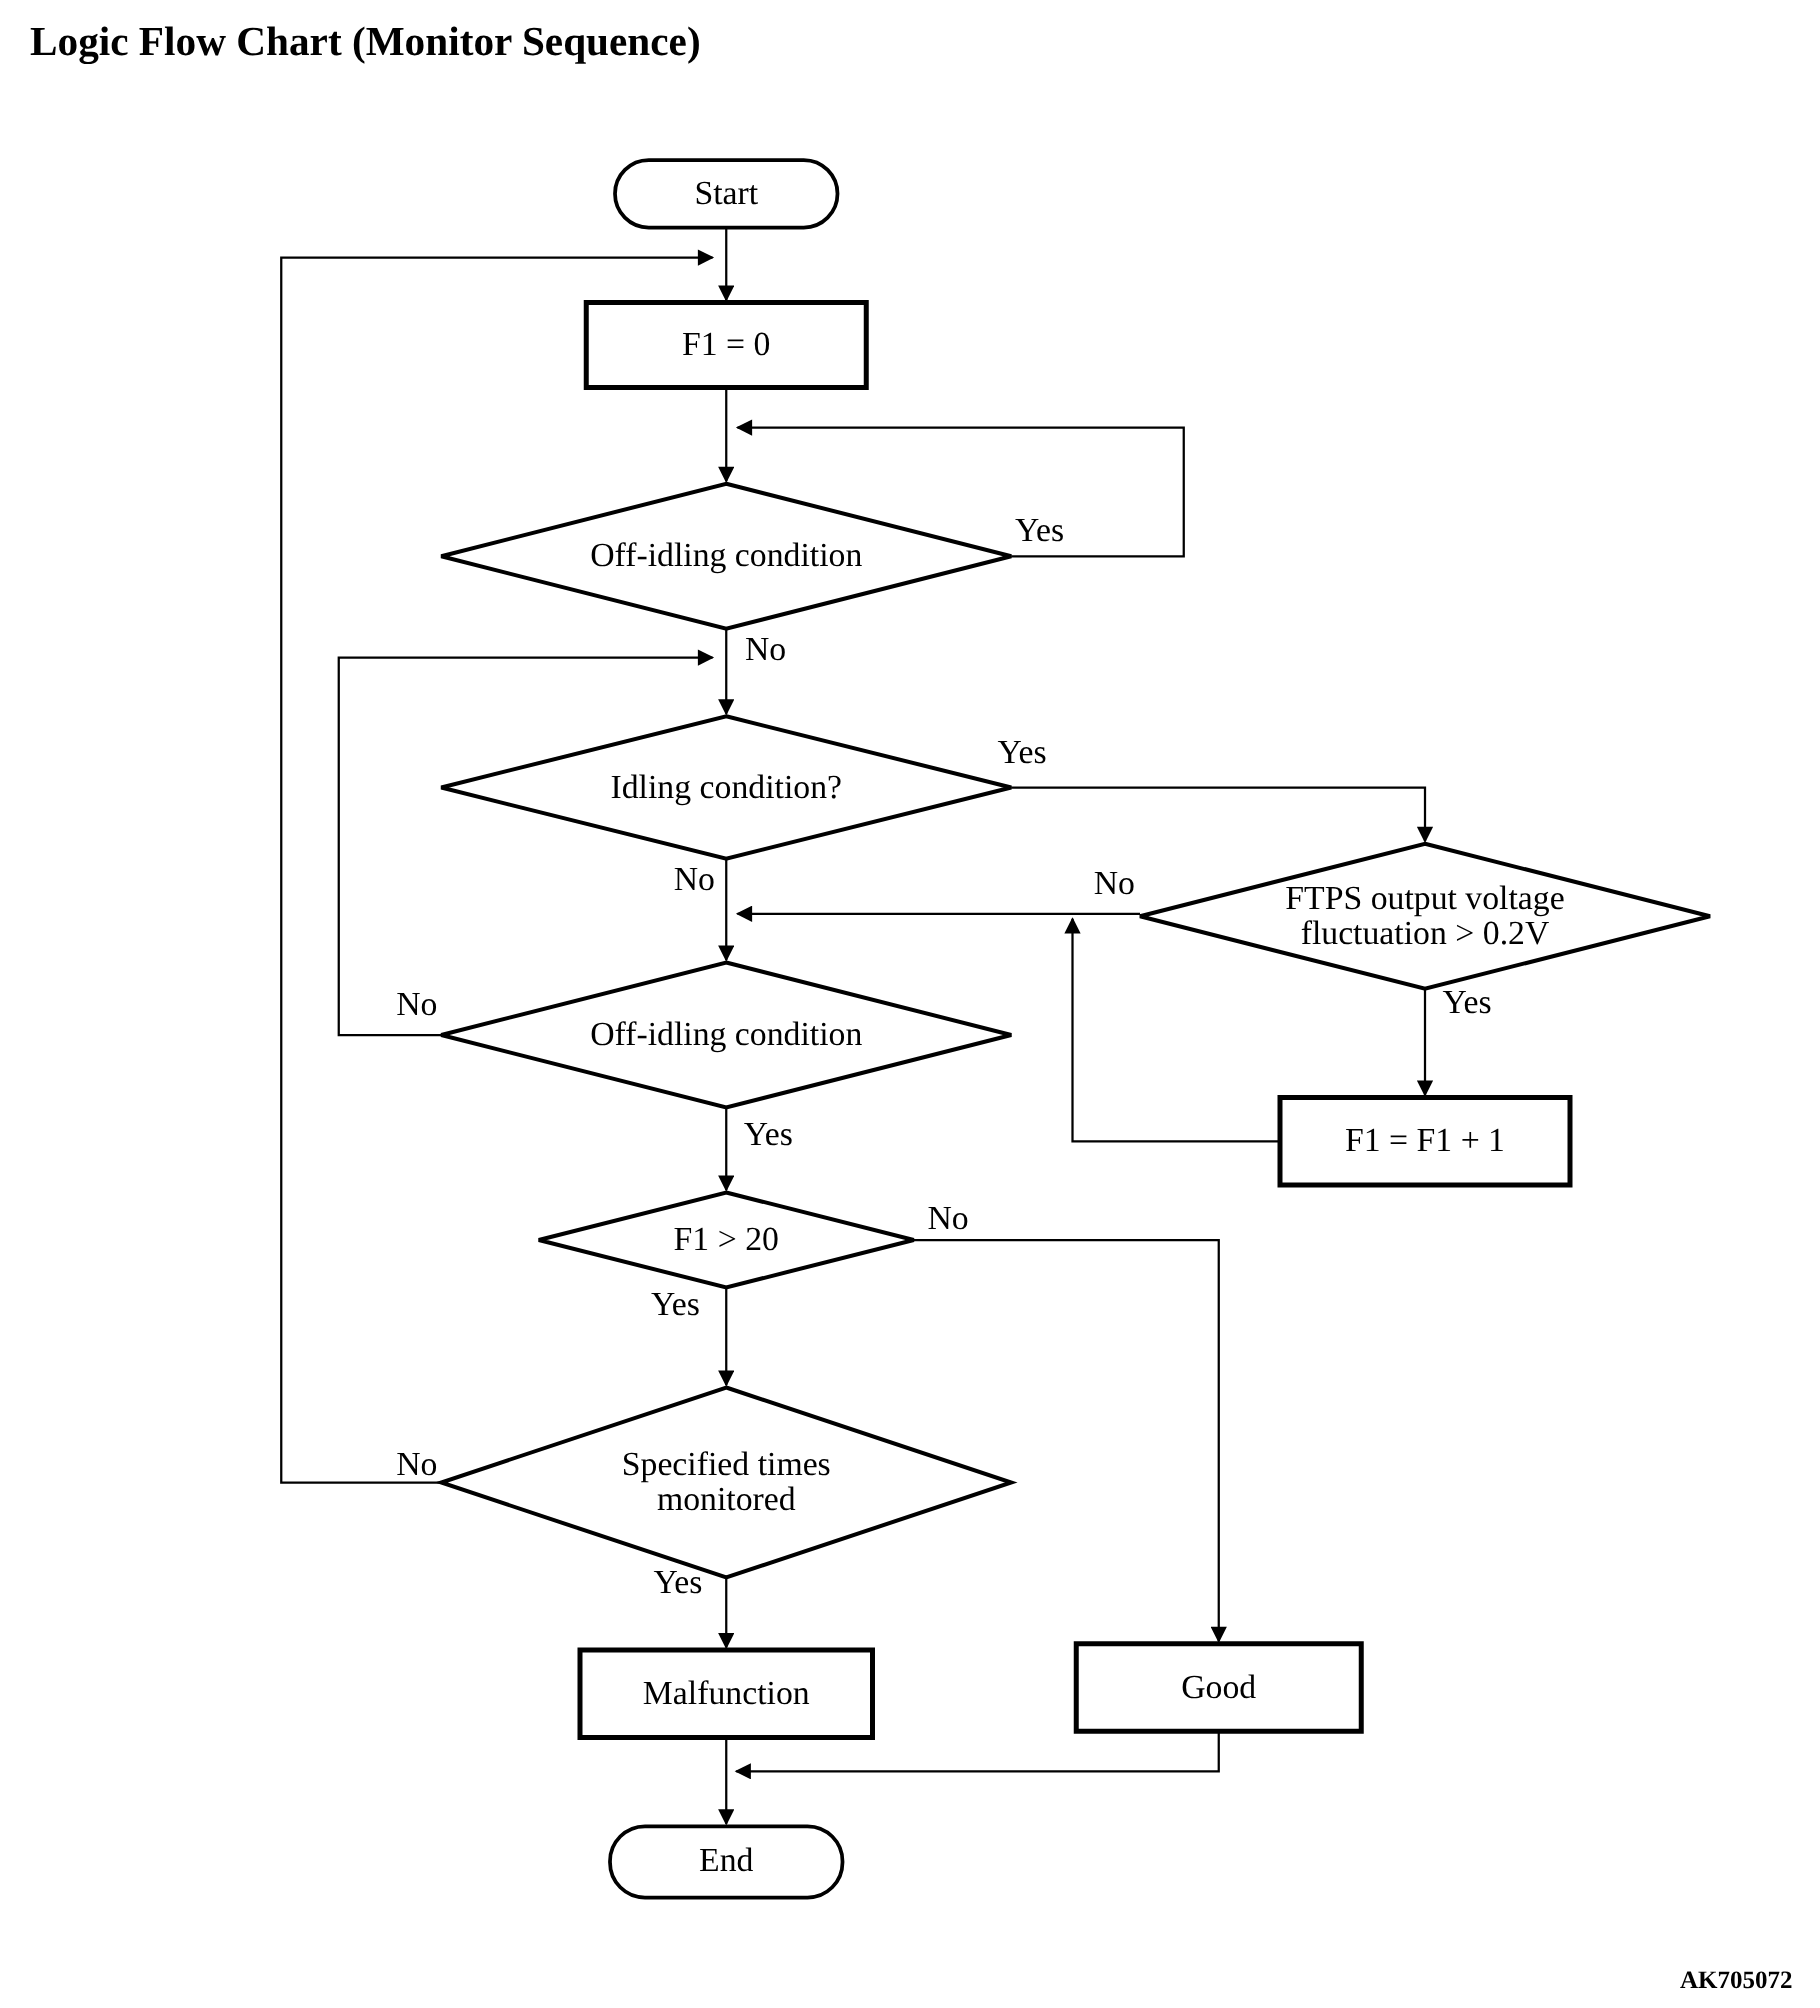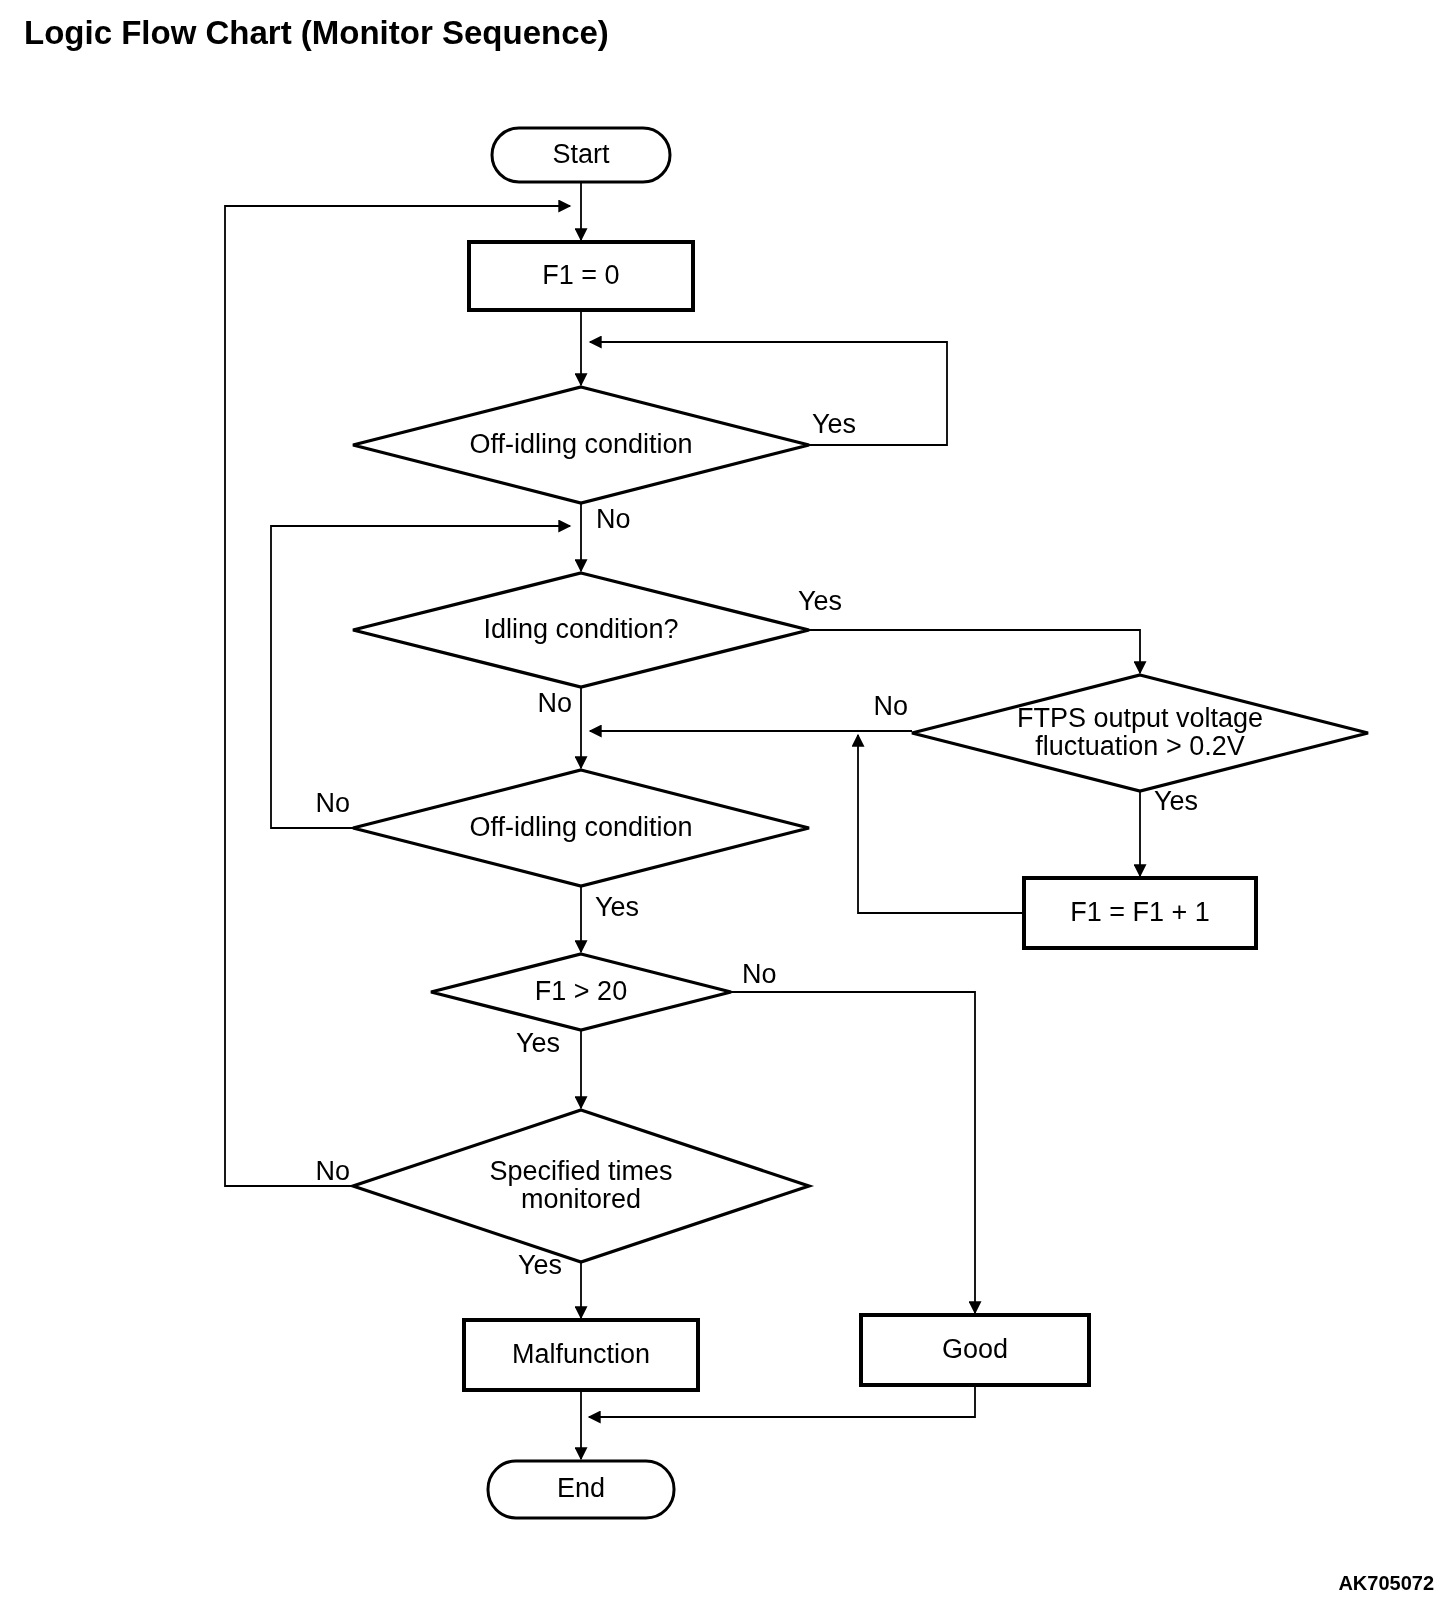--- a/index.html
+++ b/index.html
@@ -5,21 +5,21 @@
   html, body {
     margin: 0;
     padding: 0;
     background: #ffffff;
   }
   .page {
     position: relative;
     width: 1456px;
     height: 1606px;
     background: #ffffff;
-    font-family: Liberation Sans, sans-serif;
+    font-family: Liberation Serif, serif;
   }
   svg { display: block; }
   .shape {
     fill: #ffffff;
     stroke: #000000;
   }
   .terminator { stroke-width: 3; }
   .process    { stroke-width: 4; }
   .decision   { stroke-width: 3.2; }
   .edge {

